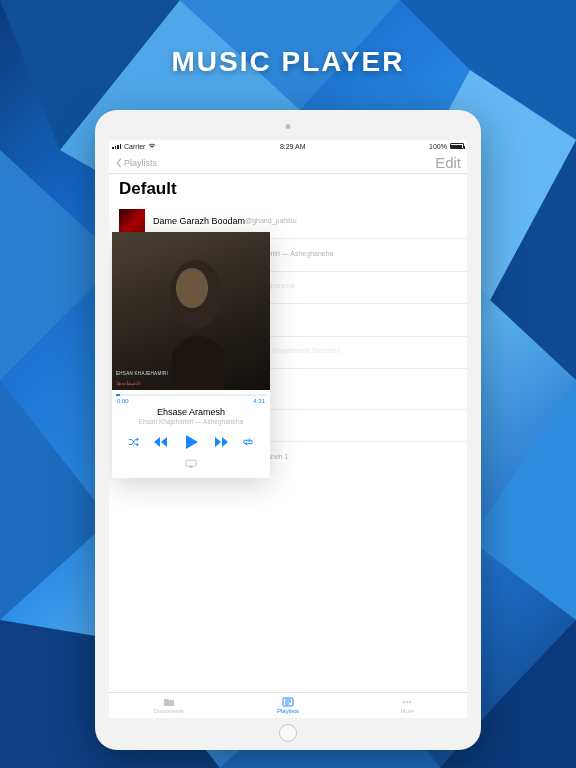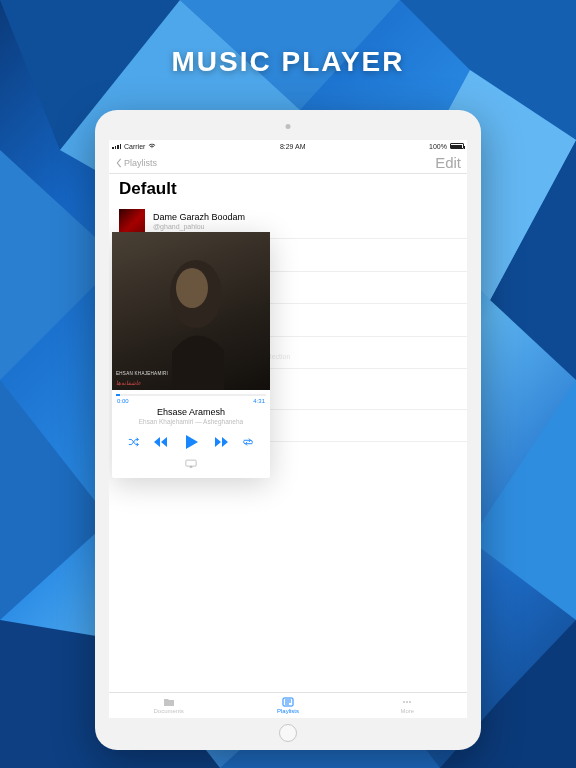--- a/index.html
+++ b/index.html
@@ -43,21 +43,21 @@
     padding:0 6px; border-bottom:0.5px solid #e4e4e4; }
   .nav .back { display:flex; align-items:center; gap:1px; color:#a8a8a8; font-size:9px; }
   .nav .back svg { width:8px; height:10px; }
   .nav .edit { color:#a8a8a8; font-size:15px; }
 
   .page-title { font-size:17px; font-weight:700; color:#000; padding:5px 10px 7px; }
 
   .rows { position:relative; }
   .row { display:flex; align-items:center; gap:8px; padding:3px 10px; height:32px; }
   .thumb { width:26px; height:26px; background:#888; flex-shrink:0; }
-  .tmeta { display:flex; flex-direction:column; line-height:1.1; min-width:0; }
+  .tmeta { display:flex; line-height:1.1; min-width:0; }
   .tname { font-size:9px; color:#000; white-space:nowrap; overflow:hidden; text-overflow:ellipsis; }
   .tart  { font-size:7px; color:#b5b5b5; white-space:nowrap; overflow:hidden; text-overflow:ellipsis; }
   .divh { height:0.5px; background:#eee; margin-left:44px; }
 
   .th-dame { background:linear-gradient(135deg,#300 0%,#a00 55%,#700 100%); }
   .th-art  { background:linear-gradient(160deg,#3a3a3a 0%,#111 100%); }
   .th-maz  { background:linear-gradient(135deg,#2a1a10,#0d0905); }
   .th-zakh { background:linear-gradient(135deg,#222,#000); }
   .th-red  { background:#fff; border:0.5px solid #ddd; position:relative; }
   .th-red::before{content:"";position:absolute;left:7px;top:3px;width:10px;height:3px;background:#e73f3f;}

